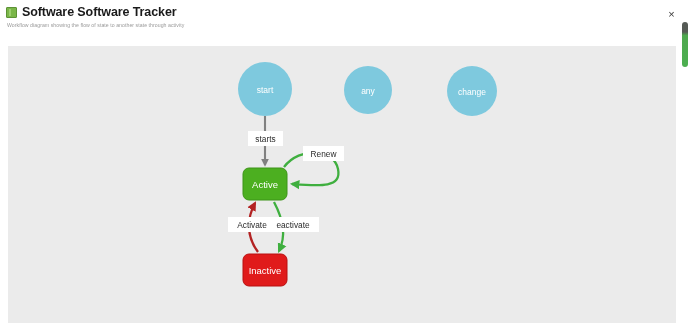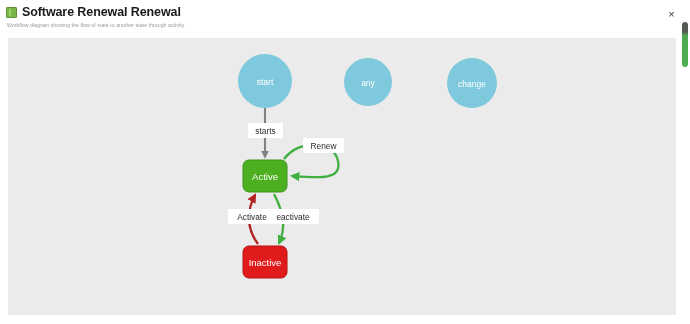--- a/index.html
+++ b/index.html
@@ -86,21 +86,21 @@
     background: transparent;
     border: none;
     padding: 0;
     font-family: "Liberation Sans", sans-serif;
   }
 
   
   #canvas {
     position: absolute;
     left: 8px;
-    top: 38px;
+    top: 46px;
     width: 668px;
     height: 277px;
     background: #ebebeb;
     overflow: hidden;
   }
   #diagram-svg {
     position: absolute;
     left: 0;
     top: 0;
     display: block;
@@ -141,21 +141,21 @@
     border-radius: 3px;
     background: linear-gradient(to bottom, #555a55 0%, #555a55 22%, #4fa84f 30%, #4caf50 100%);
   }
 </style>
 </head>
 <body>
 
 <div id="header">
   <div id="title-row">
     <span id="app-icon"></span>
-    <span id="page-title">Software Renewal Renewal</span>
+    <span id="page-title">Software Software Tracker</span>
   </div>
   <div id="page-subtitle">Workflow diagram showing the flow of state to another state through activity</div>
   <button id="close-button">×</button>
 </div>
 
 <div id="canvas">
   <svg id="diagram-svg" width="668" height="277" viewBox="0 0 668 277">
 
     <defs>
       <marker id="ah-grey" viewBox="0 0 10 10" refX="7" refY="5" markerWidth="4.4" markerHeight="4.4" orient="auto-start-reverse">

